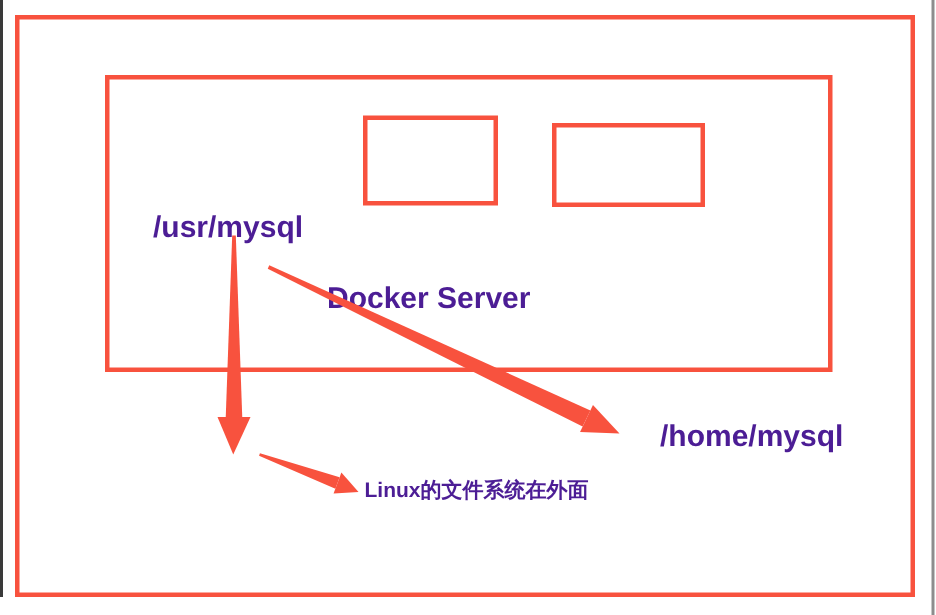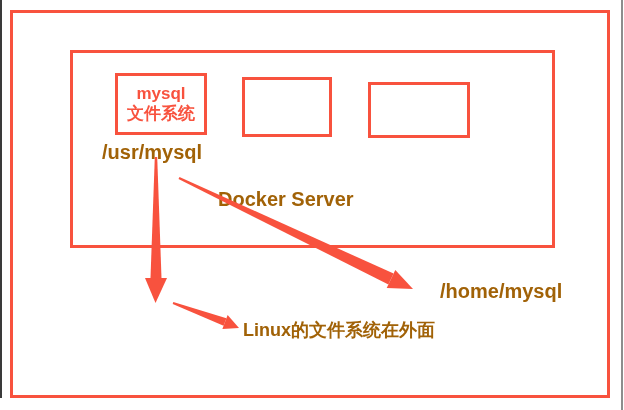--- a/index.html
+++ b/index.html
@@ -26,45 +26,41 @@
   .small-box{
     position:absolute;border:3px solid #f8523e;box-sizing:border-box;
     display:flex;flex-direction:column;align-items:center;justify-content:center;
     color:#f8523e;text-align:center;
   }
   .box-mysql{left:115px;top:73px;width:92px;height:62px;font-size:17px;font-weight:600;line-height:1.2;}
   .box-2{left:242px;top:77px;width:90px;height:60px;}
   .box-3{left:368px;top:82px;width:102px;height:56px;}
 
   
-  .lbl{position:absolute;color:#a16207;font-weight:600;white-space:nowrap;}
+  .lbl{position:absolute;color:#4c1d95;font-weight:600;white-space:nowrap;}
   .lbl-usr{left:102px;top:141px;font-size:20px;}
   .lbl-docker{left:218px;top:188px;font-size:20px;}
   .lbl-home{left:440px;top:280px;font-size:20px;}
-  .lbl-note{left:243px;top:318px;font-size:18px;}
+  .lbl-note{left:243px;top:318px;font-size:14px;}
 
   .arrow-layer{position:absolute;left:0;top:0;width:624px;height:410px;pointer-events:none;}
   .arrow-layer polygon{fill:#f8523e;}
 </style>
 </head>
 <body>
 
 <div class="stage">
 
   <div class="edge-left"></div>
   <div class="edge-right"></div>
 
   <div class="outer-frame"></div>
 
   <div class="docker-box"></div>
 
-  <div class="small-box box-mysql">
-    <span>mysql</span>
-    <span>文件系统</span>
-  </div>
   <div class="small-box box-2"></div>
   <div class="small-box box-3"></div>
 
   <div class="lbl lbl-usr">/usr/mysql</div>
   <div class="lbl lbl-docker">Docker Server</div>
   <div class="lbl lbl-home">/home/mysql</div>
   <div class="lbl lbl-note">Linux的文件系统在外面</div>
 
   <svg class="arrow-layer" viewBox="0 0 624 410">
 

